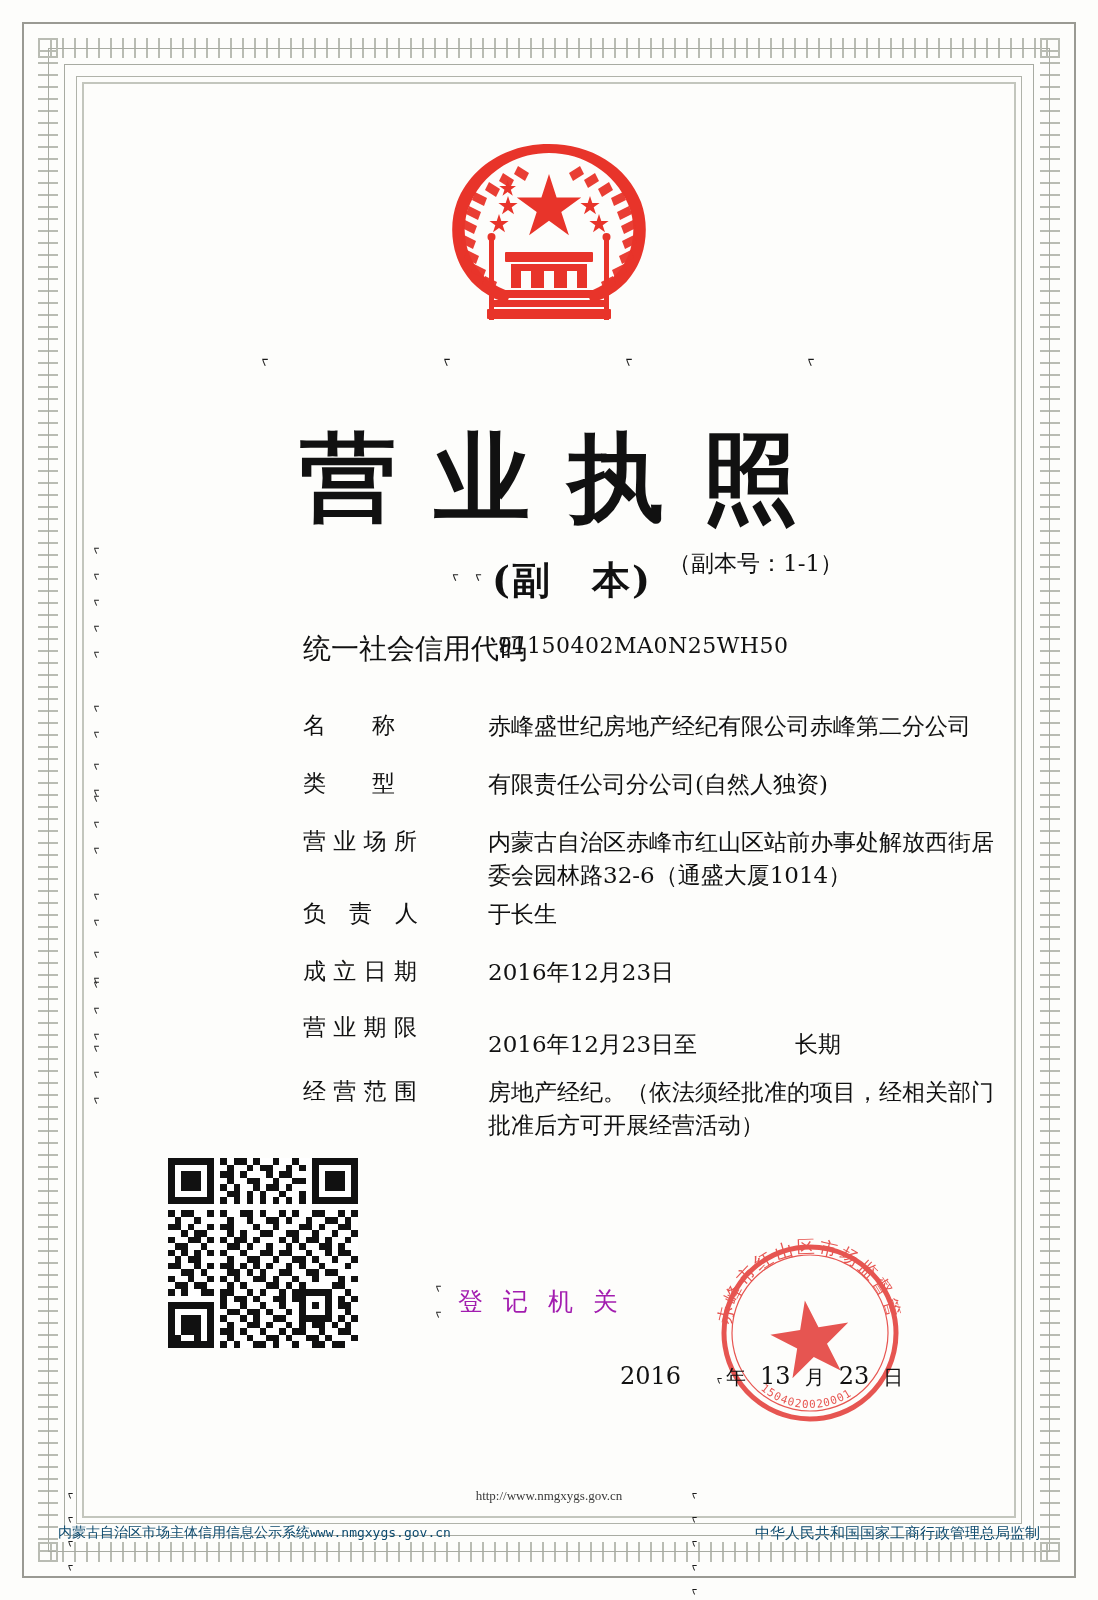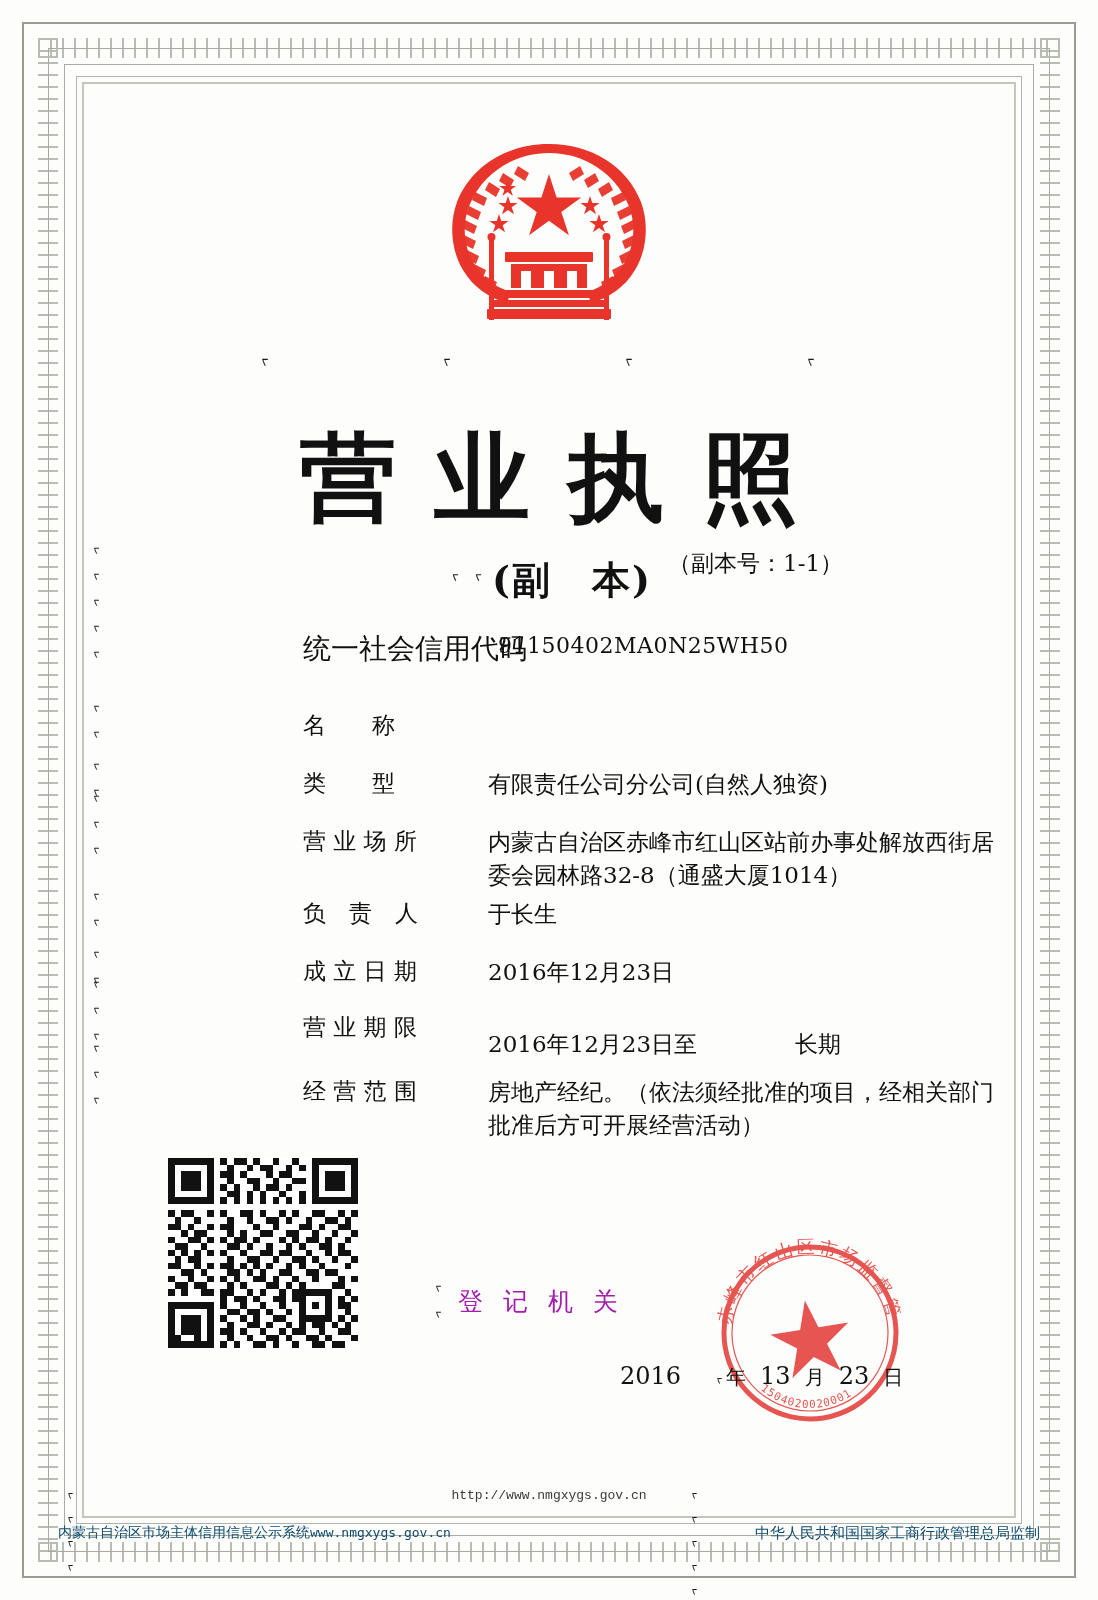--- a/index.html
+++ b/index.html
@@ -255,21 +255,21 @@
   #date-line .dl-year { margin-right: 30px; }
   #date-line .dl-cn { margin: 0 4px; font-size: 20px; }
   #date-line .dl-num { margin: 0 10px; }
 
   
   #footer-url {
     position: absolute;
     left: 0; top: 1488px;
     width: 1098px;
     text-align: center;
-    font-family: Liberation Mono, monospace;
+    font-family: Liberation Serif, serif;
     font-size: 13px;
     color: #3a3a3a;
   }
   #footer-mong-left {
     position: absolute;
     left: 62px; top: 1488px;
   }
   #footer-mong-left .mong-v { font-size: 11px; }
   #footer-mong-right {
     position: absolute;
@@ -392,36 +392,37 @@
     </span>
     <span class="f-label">统一社会信用代码</span>
     <span class="f-value">91150402MA0N25WH50</span>
   </div>
 
   <div class="field-row" id="row-name">
     <span class="f-mong">
       <span class="mong mong-v">ᠵ ᠵ</span>
     </span>
     <span class="f-label">名　　称</span>
+    <span class="f-value">赤峰盛世纪房地产经纪有限公司赤峰第二分公司</span>
   </div>
 
   <div class="field-row" id="row-type">
     <span class="f-mong">
       <span class="mong mong-v">ᠵ ᠵ</span>
     </span>
     <span class="f-label">类　　型</span>
     <span class="f-value">有限责任公司分公司(自然人独资)</span>
   </div>
 
   <div class="field-row" id="row-addr">
     <span class="f-mong">
       <span class="mong mong-v">ᠵ ᠵ ᠵ</span>
     </span>
     <span class="f-label">营 业 场 所</span>
-    <span class="f-value">内蒙古自治区赤峰市红山区站前办事处解放西街居委会园林路32-8（通盛大厦1014）</span>
+    <span class="f-value">内蒙古自治区赤峰市红山区站前办事处解放西街居委会园林路32-6（通盛大厦1014）</span>
   </div>
 
   <div class="field-row" id="row-person">
     <span class="f-mong">
       <span class="mong mong-v">ᠵ ᠵ</span>
     </span>
     <span class="f-label">负　责　人</span>
     <span class="f-value">于长生</span>
   </div>
 

